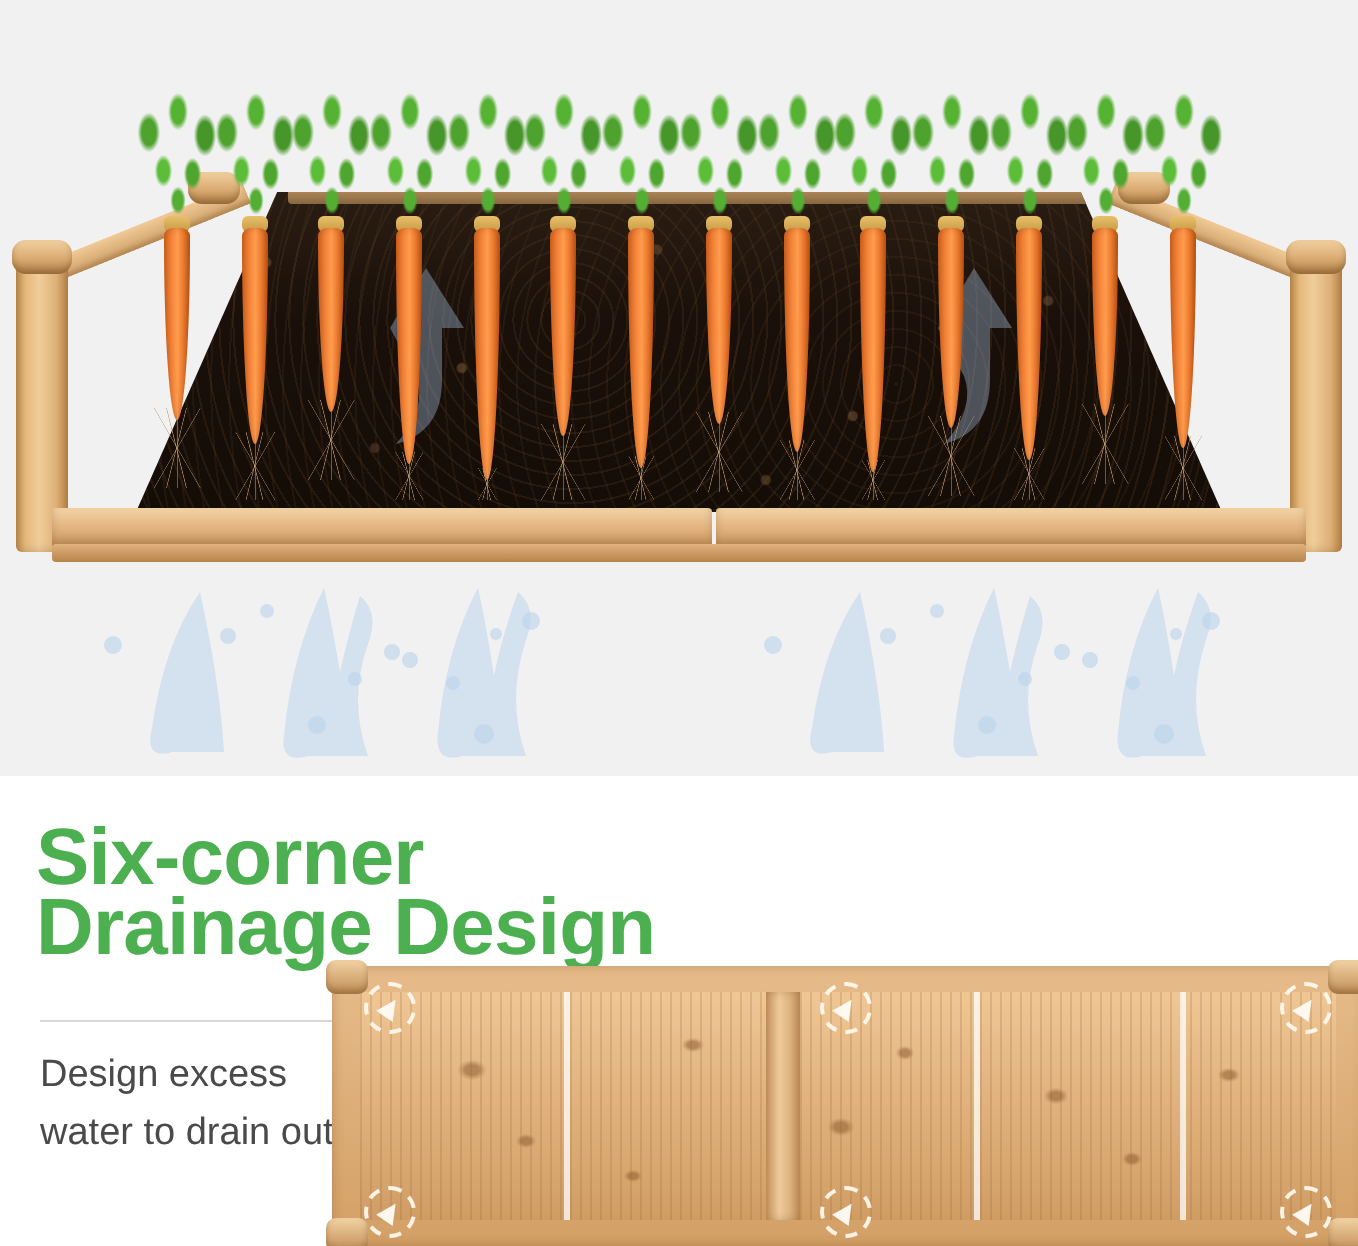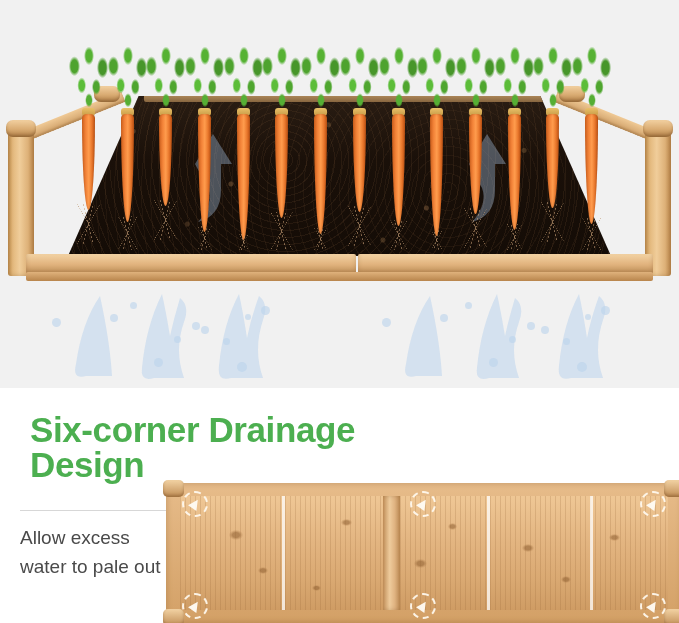--- a/index.html
+++ b/index.html
@@ -95,22 +95,22 @@
   .base-rail{position:absolute;left:18px;top:176px;width:627px;height:9px;
      background:linear-gradient(180deg,#e0b27c,#b8854c);border-radius:2px;}
 
   
   .splash-group{position:absolute;}
   .drop{position:absolute;border-radius:50%;background:#bcd4ec;opacity:.62;}
 
   
   .bottom-panel{position:absolute;left:0;top:388px;width:679px;height:235px;background:#ffffff;}
 
-  .headline{position:absolute;left:30px;top:24px;width:370px;
-     color:#4CAF50;font-weight:bold;font-size:35px;line-height:35px;letter-spacing:-.4px;}
+  .headline{position:absolute;left:18px;top:24px;width:370px;
+     color:#4CAF50;font-weight:bold;font-size:40px;line-height:35px;letter-spacing:-.4px;}
   .divider{position:absolute;left:20px;top:122px;width:158px;height:1px;background:#d7d7d7;}
   .subtext{position:absolute;left:20px;top:135px;width:160px;
      color:#4a4a4a;font-size:19px;line-height:29px;}
 
   
   .underside{position:absolute;left:166px;top:95px;width:516px;height:140px;}
   .u-frame{position:absolute;inset:0;border-radius:3px;
      background:linear-gradient(180deg,#e7bc8a,#d3a066);
      box-shadow:inset 0 0 6px rgba(120,75,30,.35);}
   .u-inner{position:absolute;left:14px;top:13px;right:14px;bottom:13px;overflow:hidden;border-radius:2px;
@@ -252,21 +252,21 @@
         <div class="splash-group" style="left: 555px; top: 292px; width: 58px; height: 90px;"><svg width="58" height="90" viewBox="0 0 58 90">
             <path d="M24 2 Q8 32 4 74 Q2 90 16 86 L48 86 Q38 58 48 28 Q54 12 44 4 Q36 26 32 46 Q28 20 24 2 Z" fill="#bcd4ec" opacity="0.55"></path>
           </svg><div class="drop" style="left: -14px; top: 34px; width: 8px; height: 8px;"></div><div class="drop" style="left: 46px; top: 14px; width: 9px; height: 9px;"></div><div class="drop" style="left: 22px; top: 70px; width: 10px; height: 10px;"></div><div class="drop" style="left: 8px; top: 46px; width: 7px; height: 7px;"></div><div class="drop" style="left: 30px; top: 22px; width: 6px; height: 6px;"></div></div>
       </div>
   </div>
 
   <div class="bottom-panel">
 
     <div class="headline">Six-corner Drainage Design</div>
     <div class="divider"></div>
-    <div class="subtext">Allow excess water to pale out</div>
+    <div class="subtext">Design excess water to drain out</div>
 
     <div class="underside">
       <span class="sr">Underside view of the wooden raised garden bed showing the slatted base, a center support rail, and six dashed circular markers with arrows calling out the six drainage holes at the corners and center.</span>
       <div class="u-frame"></div>
       <div class="u-inner" id="u-inner">
           <div class="u-seam" style="left: 21%;"></div>
           <div class="u-seam" style="left: 42%;"></div>
           <div class="u-seam" style="left: 63%;"></div>
           <div class="u-seam" style="left: 84%;"></div>
           <div class="u-knot" style="left: 10%; top: 30%; width: 14px; height: 9.8px;"></div>

